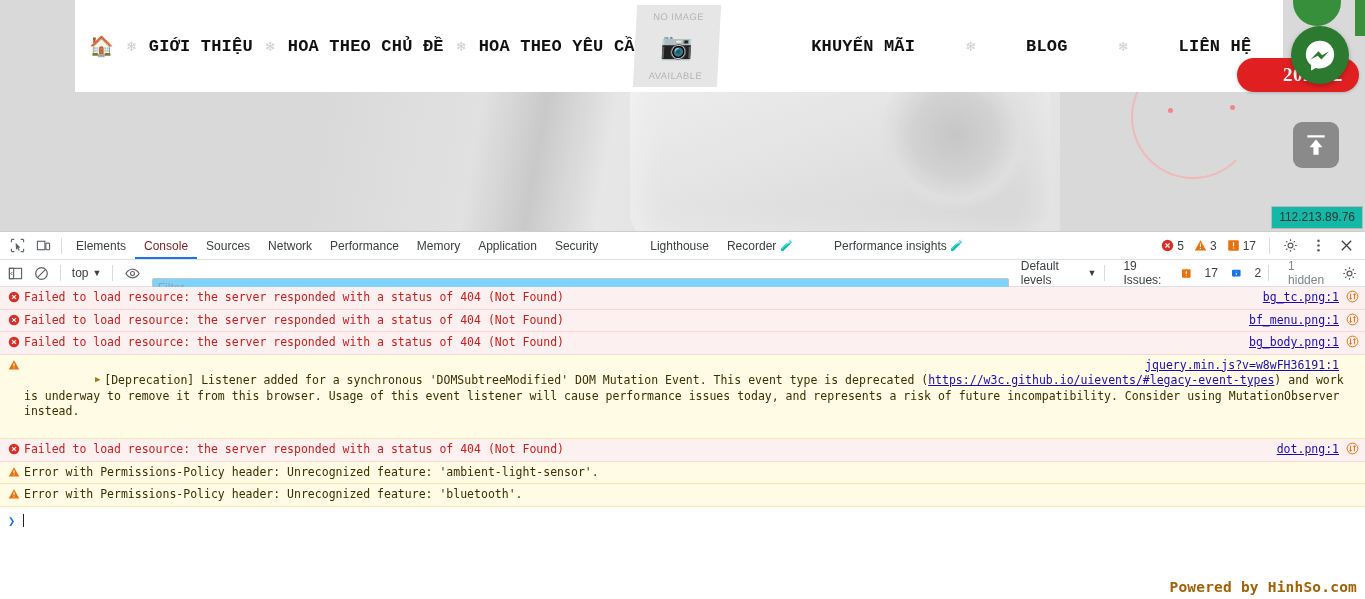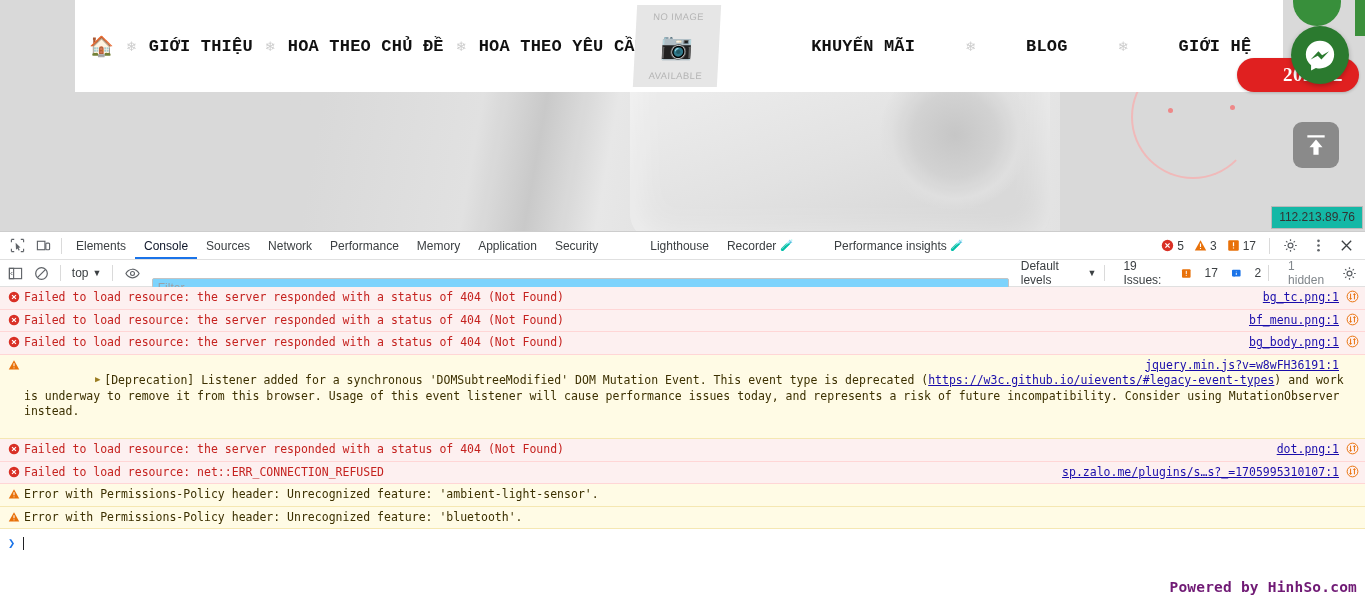--- a/index.html
+++ b/index.html
@@ -130,21 +130,21 @@
   .dt-iconbtn {
     width: 26px; height: 24px; display: flex; align-items: center; justify-content: center;
     color: #5f6368;
   }
   .dt-iconbtn svg { width: 15px; height: 15px; }
   .dt-divider { width: 1px; height: 16px; background: #dadada; margin: 0 5px; }
   .dt-tab {
     padding: 0 9px; height: 26px; display: flex; align-items: center;
     font-size: 12px; color: #3c4043; cursor: default; white-space: nowrap;
   }
-  .dt-tab.active { color: #0f172a; box-shadow: inset 0 -2px 0 #1a73e8; }
+  .dt-tab.active { color: #7f1d1d; box-shadow: inset 0 -2px 0 #1a73e8; }
   .dt-tab .beaker { font-size: 11px; margin-left: 4px; color: #5f6368; }
   .dt-tabbar-right {
     margin-left: auto; display: flex; align-items: center; padding-right: 6px; gap: 2px;
   }
   .counter { display: flex; align-items: center; font-size: 12px; color: #3c4043; gap: 3px; margin-right: 6px;}
   .counter + .counter { margin-left: 2px; }
   .badge-ico { width: 13px; height: 13px; display:inline-block; }
 
   .dt-filterbar {
     display: flex; align-items: center; height: 26px;
@@ -205,21 +205,21 @@
     font-family: "DejaVu Sans Mono", monospace; font-size: 12px;
   }
   .prompt-caret { color: #1a73e8; margin-right: 8px; font-size: 12px; }
   .prompt-cursor {
     display: inline-block; width: 1px; height: 13px; background: #202124;
   }
 
   .powered {
     position: absolute; right: 8px; bottom: 4px;
     font-family: "DejaVu Sans Mono", monospace; font-size: 14.5px;
-    font-weight: bold; color: #701a75; letter-spacing: .2px; z-index: 20;
+    font-weight: bold; color: #a16207; letter-spacing: .2px; z-index: 20;
   }
 </style>
 </head>
 <body>
 
 <div id="root">
 
   <div class="page-viewport">
     <div class="page-bg-camera"></div>
 
@@ -236,21 +236,21 @@
       <span class="nav-sep">❄</span>
       <a class="nav-link">HOA THEO CHỦ ĐỀ</a>
       <span class="nav-sep">❄</span>
       <a class="nav-link">HOA THEO YÊU CẦU</a>
       <span class="nav-gap-xl"></span>
       <span class="nav-gap-lg"></span>
       <a class="nav-link">KHUYẾN MÃI</a>
       <span class="nav-sep" style="margin:0 50px;">❄</span>
       <a class="nav-link">BLOG</a>
       <span class="nav-sep" style="margin:0 50px;">❄</span>
-      <a class="nav-link">GIỚI HỆ</a>
+      <a class="nav-link">LIÊN HỆ</a>
     </nav>
 
     <div class="no-image-box">
       <span class="ni-txt">NO IMAGE</span>
       <span class="ni-glyph">📷</span>
       <span class="ni-txt">AVAILABLE</span>
     </div>
 
     <div class="fb-top-circle"></div>
     <div class="right-green-bar"></div>
@@ -495,34 +495,20 @@
             </svg>
           </span>
         <span class="c-text">Failed to load resource: the server responded with a status of 404 (Not Found)</span>
         <a class="c-src">dot.png:1</a>
         <span class="c-netico"><svg viewBox="0 0 16 16">
               <circle cx="8" cy="8" r="6.6" fill="none" stroke="#e8710a" stroke-width="1.2"></circle>
               <path d="M5.6 4.5v7M10.4 4.5v7M5.6 11.5l1.3-1.5M5.6 11.5l-1.3-1.5M10.4 4.5l1.3 1.5M10.4 4.5L9.1 6" stroke="#e8710a" stroke-width="1.2" fill="none"></path>
             </svg></span>
       </div>
 
-      <div class="c-row error">
-        <span class="c-icon">
-            <svg viewBox="0 0 16 16">
-              <circle cx="8" cy="8" r="7" fill="#d93025"></circle>
-              <path d="M5.4 5.4l5.2 5.2M10.6 5.4l-5.2 5.2" stroke="#fff" stroke-width="1.6"></path>
-            </svg>
-          </span>
-        <span class="c-text">Failed to load resource: net::ERR_CONNECTION_REFUSED</span>
-        <a class="c-src">sp.zalo.me/plugins/s…s?_=1705995310107:1</a>
-        <span class="c-netico"><svg viewBox="0 0 16 16">
-              <circle cx="8" cy="8" r="6.6" fill="none" stroke="#e8710a" stroke-width="1.2"></circle>
-              <path d="M5.6 4.5v7M10.4 4.5v7M5.6 11.5l1.3-1.5M5.6 11.5l-1.3-1.5M10.4 4.5l1.3 1.5M10.4 4.5L9.1 6" stroke="#e8710a" stroke-width="1.2" fill="none"></path>
-            </svg></span>
-      </div>
 
       <div class="c-row warn">
         <span class="c-icon">
             <svg viewBox="0 0 16 16">
               <path d="M8 1.5L15 14H1z" fill="#e8710a"></path>
               <path d="M8 5.5v4.2M8 11.2v1.1" stroke="#fff" stroke-width="1.4"></path>
             </svg>
           </span>
         <span class="c-text">Error with Permissions-Policy header: Unrecognized feature: 'ambient-light-sensor'.</span>
       </div>

